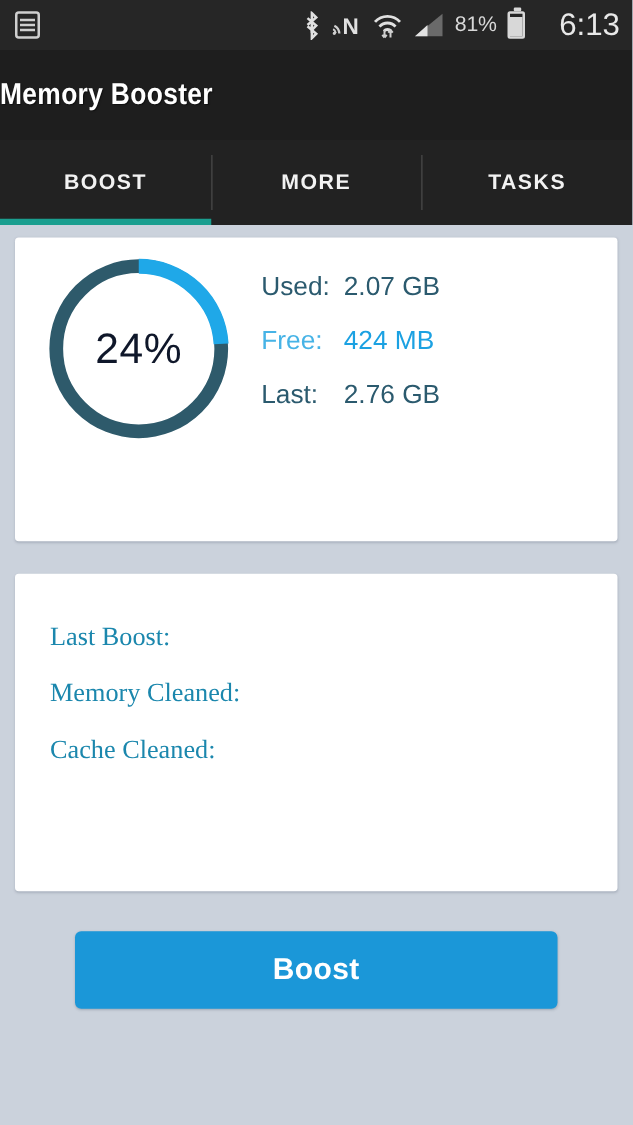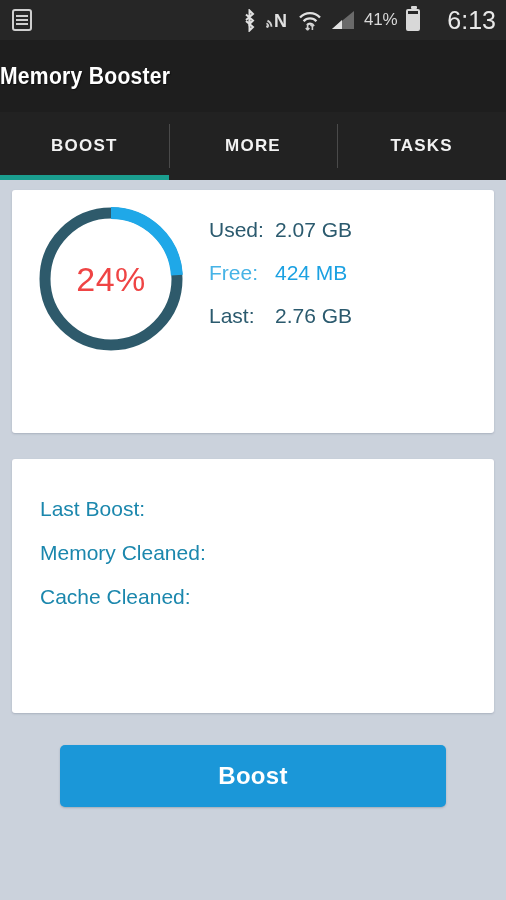--- a/index.html
+++ b/index.html
@@ -199,20 +199,21 @@
     font-weight: normal;
   }
   .stat-row.free .stat-label { color: #46b3e6; }
   .stat-row.free .stat-value { color: #1ba1e2; }
 
   
   .card-info {
     margin-top: 26px;
     height: 254px;
     padding: 38px 0 0 28px;
+    font-family: Liberation Serif, serif;
   }
   .info-row {
     display: flex;
     align-items: baseline;
     font-size: 21px;
     color: #1b87ad;
     margin-bottom: 20px;
   }
   .info-label { color: #1b87ad; }
   .info-value { color: #1b87ad; margin-left: 8px; }
@@ -271,21 +272,21 @@
       <path d="M9.1 15.9 a3.9 3.9 0 0 1 5.8 0" fill="none" stroke="#e0e0e0" stroke-width="2.3"></path>
       <path d="M9.6 15 L9.6 21 M9.6 21 L7.8 18.9 M9.6 21 L11.4 18.9" stroke="#cfcfcf" stroke-width="1.6" fill="none"></path>
       <path d="M14.4 21 L14.4 15 M14.4 15 L12.6 17.1 M14.4 15 L16.2 17.1" stroke="#cfcfcf" stroke-width="1.6" fill="none"></path>
     </svg>
 
     <svg class="sb-icon" width="24" height="23" viewBox="0 0 24 23">
       <path d="M23 2 L23 20 L1 20 Z" fill="#6a6a6a"></path>
       <path d="M11 11 L11 20 L1 20 Z" fill="#e2e2e2"></path>
     </svg>
 
-    <span class="battery-pct">41%</span>
+    <span class="battery-pct">81%</span>
 
     <div class="battery"></div>
 
     <span class="clock">6:13</span>
   </div>
 </div>
 
 <div class="app-bar">
   <div class="app-title">Memory Booster</div>
 </div>
@@ -305,21 +306,21 @@
 
 <div class="content">
 
   <div class="card card-memory">
 
     <div class="donut-wrap">
       <svg width="146" height="146" viewBox="0 0 146 146">
         <circle cx="73" cy="73" r="66" fill="none" stroke="#2e5a6b" stroke-width="11"></circle>
         <circle id="donut-arc" cx="73" cy="73" r="66" fill="none" stroke="#1fa8e8" stroke-width="12" stroke-dasharray="99.53 315.16" transform="rotate(-90 73 73)"></circle>
       </svg>
-      <div class="donut-label" style="color: #ef4444;">24%</div>
+      <div class="donut-label" style="color: #0f172a;">24%</div>
     </div>
 
     <div class="mem-stats">
       <div class="stat-row used">
         <span class="stat-label">Used:</span>
         <span class="stat-value">2.07 GB</span>
       </div>
       <div class="stat-row free">
         <span class="stat-label">Free:</span>
         <span class="stat-value">424 MB</span>

